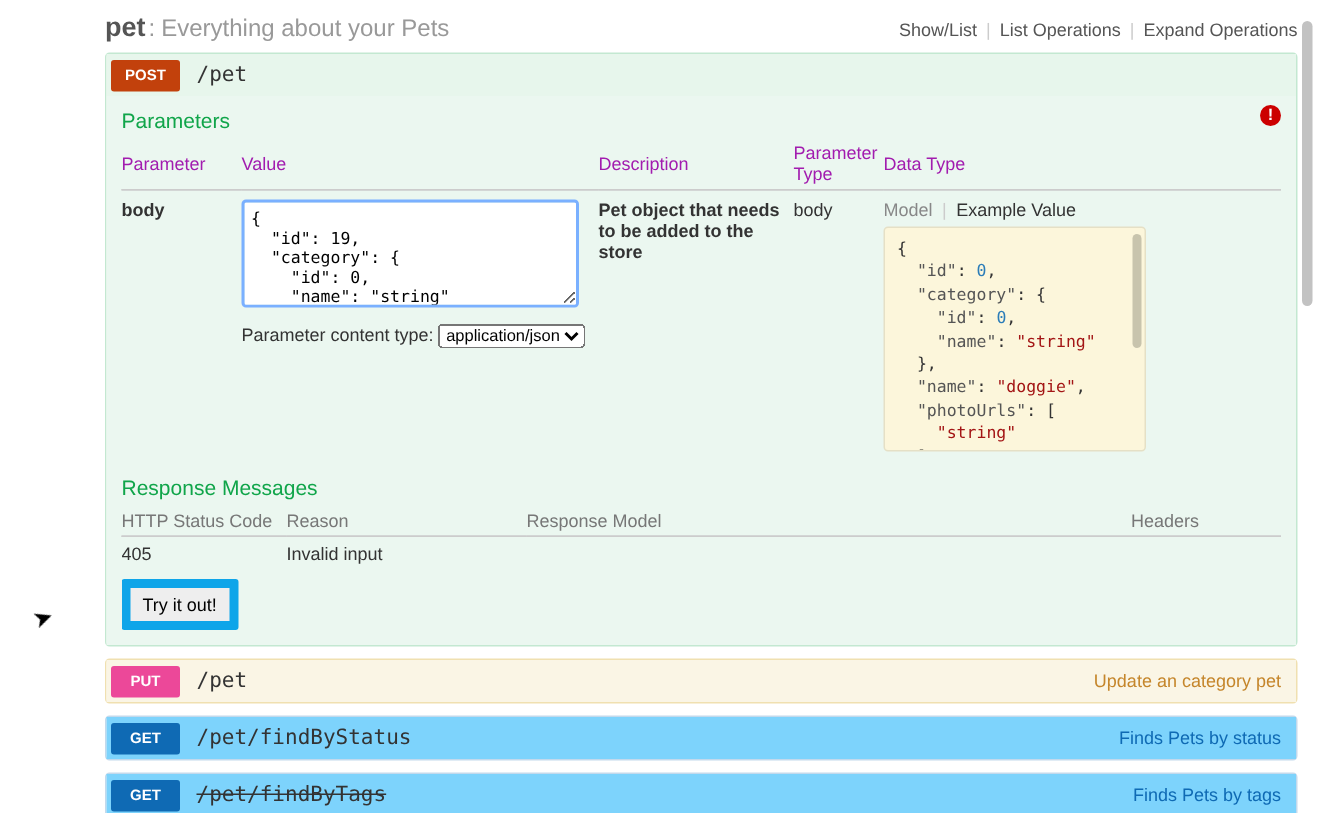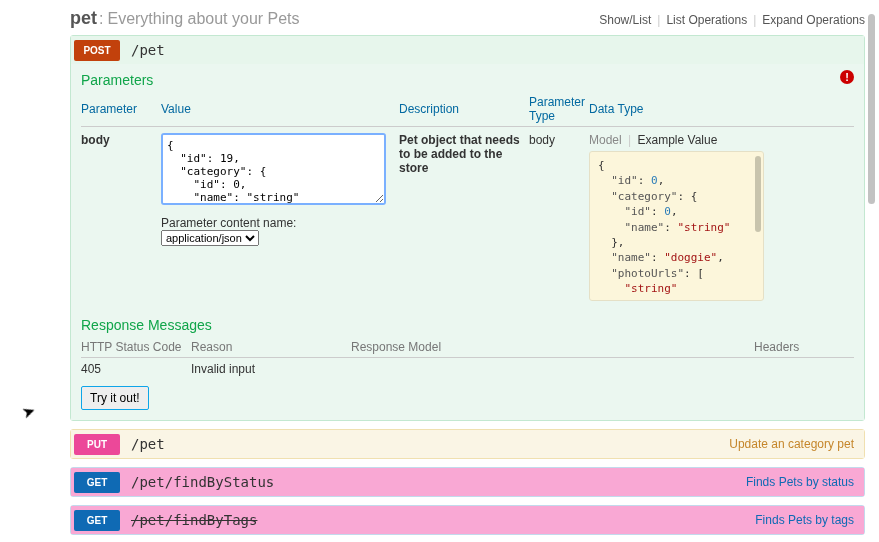--- a/index.html
+++ b/index.html
@@ -17,40 +17,40 @@
     .resource-actions span.act { cursor: pointer; }
     
     .op { border: 1px solid; border-radius: 3px; margin-bottom: 8px; }
     .op-post { border-color: #c3e8d1; }
     .op-put { border-color: #f0e0b0; }
     .op-get { border-color: #c3d9ec; }
     
     .op-header { display: flex; align-items: center; padding: 0; min-height: 28px; }
     .op-post .op-header { background: #e7f6ec; }
     .op-put .op-header { background: #faf5e5; }
-    .op-get .op-header { background: #f9a8d4; }
+    .op-get .op-header { background: #7dd3fc; }
     
     .method { color: #fff; font-weight: bold; font-size: 10px; padding: 5px 0; width: 46px; text-align: center; border-radius: 2px; margin: 3px 3px 3px 3px; }
     .method-post { background: #c2410c; }
     .method-put { background: #ec4899; }
     .method-get { background: #0f6ab4; }
     
     .path { font-family: monospace; font-size: 14px; color: #333; margin-left: 8px; }
     .path.deprecated { text-decoration: line-through; }
     .summary { margin-left: auto; margin-right: 10px; font-size: 12px; }
     .op-post .summary { color: #10a54a; }
     .op-put .summary { color: #c5862b; }
     .op-get .summary { color: #0f6ab4; }
     
     .op-body { padding: 8px 10px 10px 10px; background: #ebf7f0; position: relative; }
     .op-body h3 { color: #10a54a; font-size: 14px; font-weight: normal; margin-bottom: 4px; }
     .warn-icon { position: absolute; right: 10px; top: 6px; width: 14px; height: 14px; background: #cc0000; border-radius: 50%; color: #fff; font-weight: bold; font-size: 11px; text-align: center; line-height: 14px; }
     
     .param-table { width: 100%; border-collapse: collapse; }
-    .param-table th { text-align: left; font-weight: normal; color: #0369a1; font-size: 12px; padding: 3px 0; border-bottom: 1px solid #ccc; margin-left: 31px; }
+    .param-table th { text-align: left; font-weight: normal; color: #a21caf; font-size: 12px; padding: 3px 0; border-bottom: 1px solid #ccc; margin-left: 31px; }
     .param-table td { vertical-align: top; padding: 6px 4px 6px 0; font-size: 12px; }
     .col-param { width: 80px; }
     .col-value { width: 238px; }
     .col-desc { width: 130px; }
     .col-ptype { width: 60px; }
     .col-dtype { width: auto; }
     
     td.param-name { font-weight: bold; color: #333; }
     td.desc { font-weight: bold; color: #333; }
     
@@ -75,21 +75,21 @@
     .tok-str { color: #a31515; }
     
     .resp-table { width: 100%; border-collapse: collapse; margin-top: 2px; }
     .resp-table th { text-align: left; font-weight: normal; color: #777; font-size: 12px; padding: 3px 0; border-bottom: 1px solid #ccc; }
     .resp-table td { padding: 4px 0; font-size: 12px; }
     .th-code { width: 110px; }
     .th-reason { width: 160px; }
     .th-model { width: auto; }
     .th-headers { width: 100px; }
     
-    .tryit { margin-top: 6px; background: #eee; border: 1px solid #0ea5e9; padding: 4px 8px; font-size: 12px; cursor: pointer; border-radius: 2px; }
+    .tryit { margin-top: 6px; background: #eee; border: 6px solid #0ea5e9; padding: 4px 8px; font-size: 12px; cursor: pointer; border-radius: 2px; }
   </style>
 </head>
 <body>
 
 <div class="container">
   <div class="resource-header">
     <span class="resource-name">pet</span>
     <span class="resource-sep"> : </span>
     <span class="resource-desc">Everything about your Pets</span>
     <div class="resource-actions">
@@ -124,21 +124,21 @@
             <td class="param-name">body</td>
             <td>
               <textarea class="body-input" style="">{
   "id": 19,
   "category": {
     "id": 0,
     "name": "string"
   },
   "name": "mysamplepet19",</textarea>
               <div class="content-type-row">
-                <span>Parameter content name:</span>
+                <span>Parameter content type:</span>
                 <select>
                   <option>application/json</option>
                 </select>
               </div>
             </td>
             <td class="desc">Pet object that needs to be added to the store</td>
             <td>body</td>
             <td>
               <div class="datatype-wrap">
                 <div class="signature-nav">

